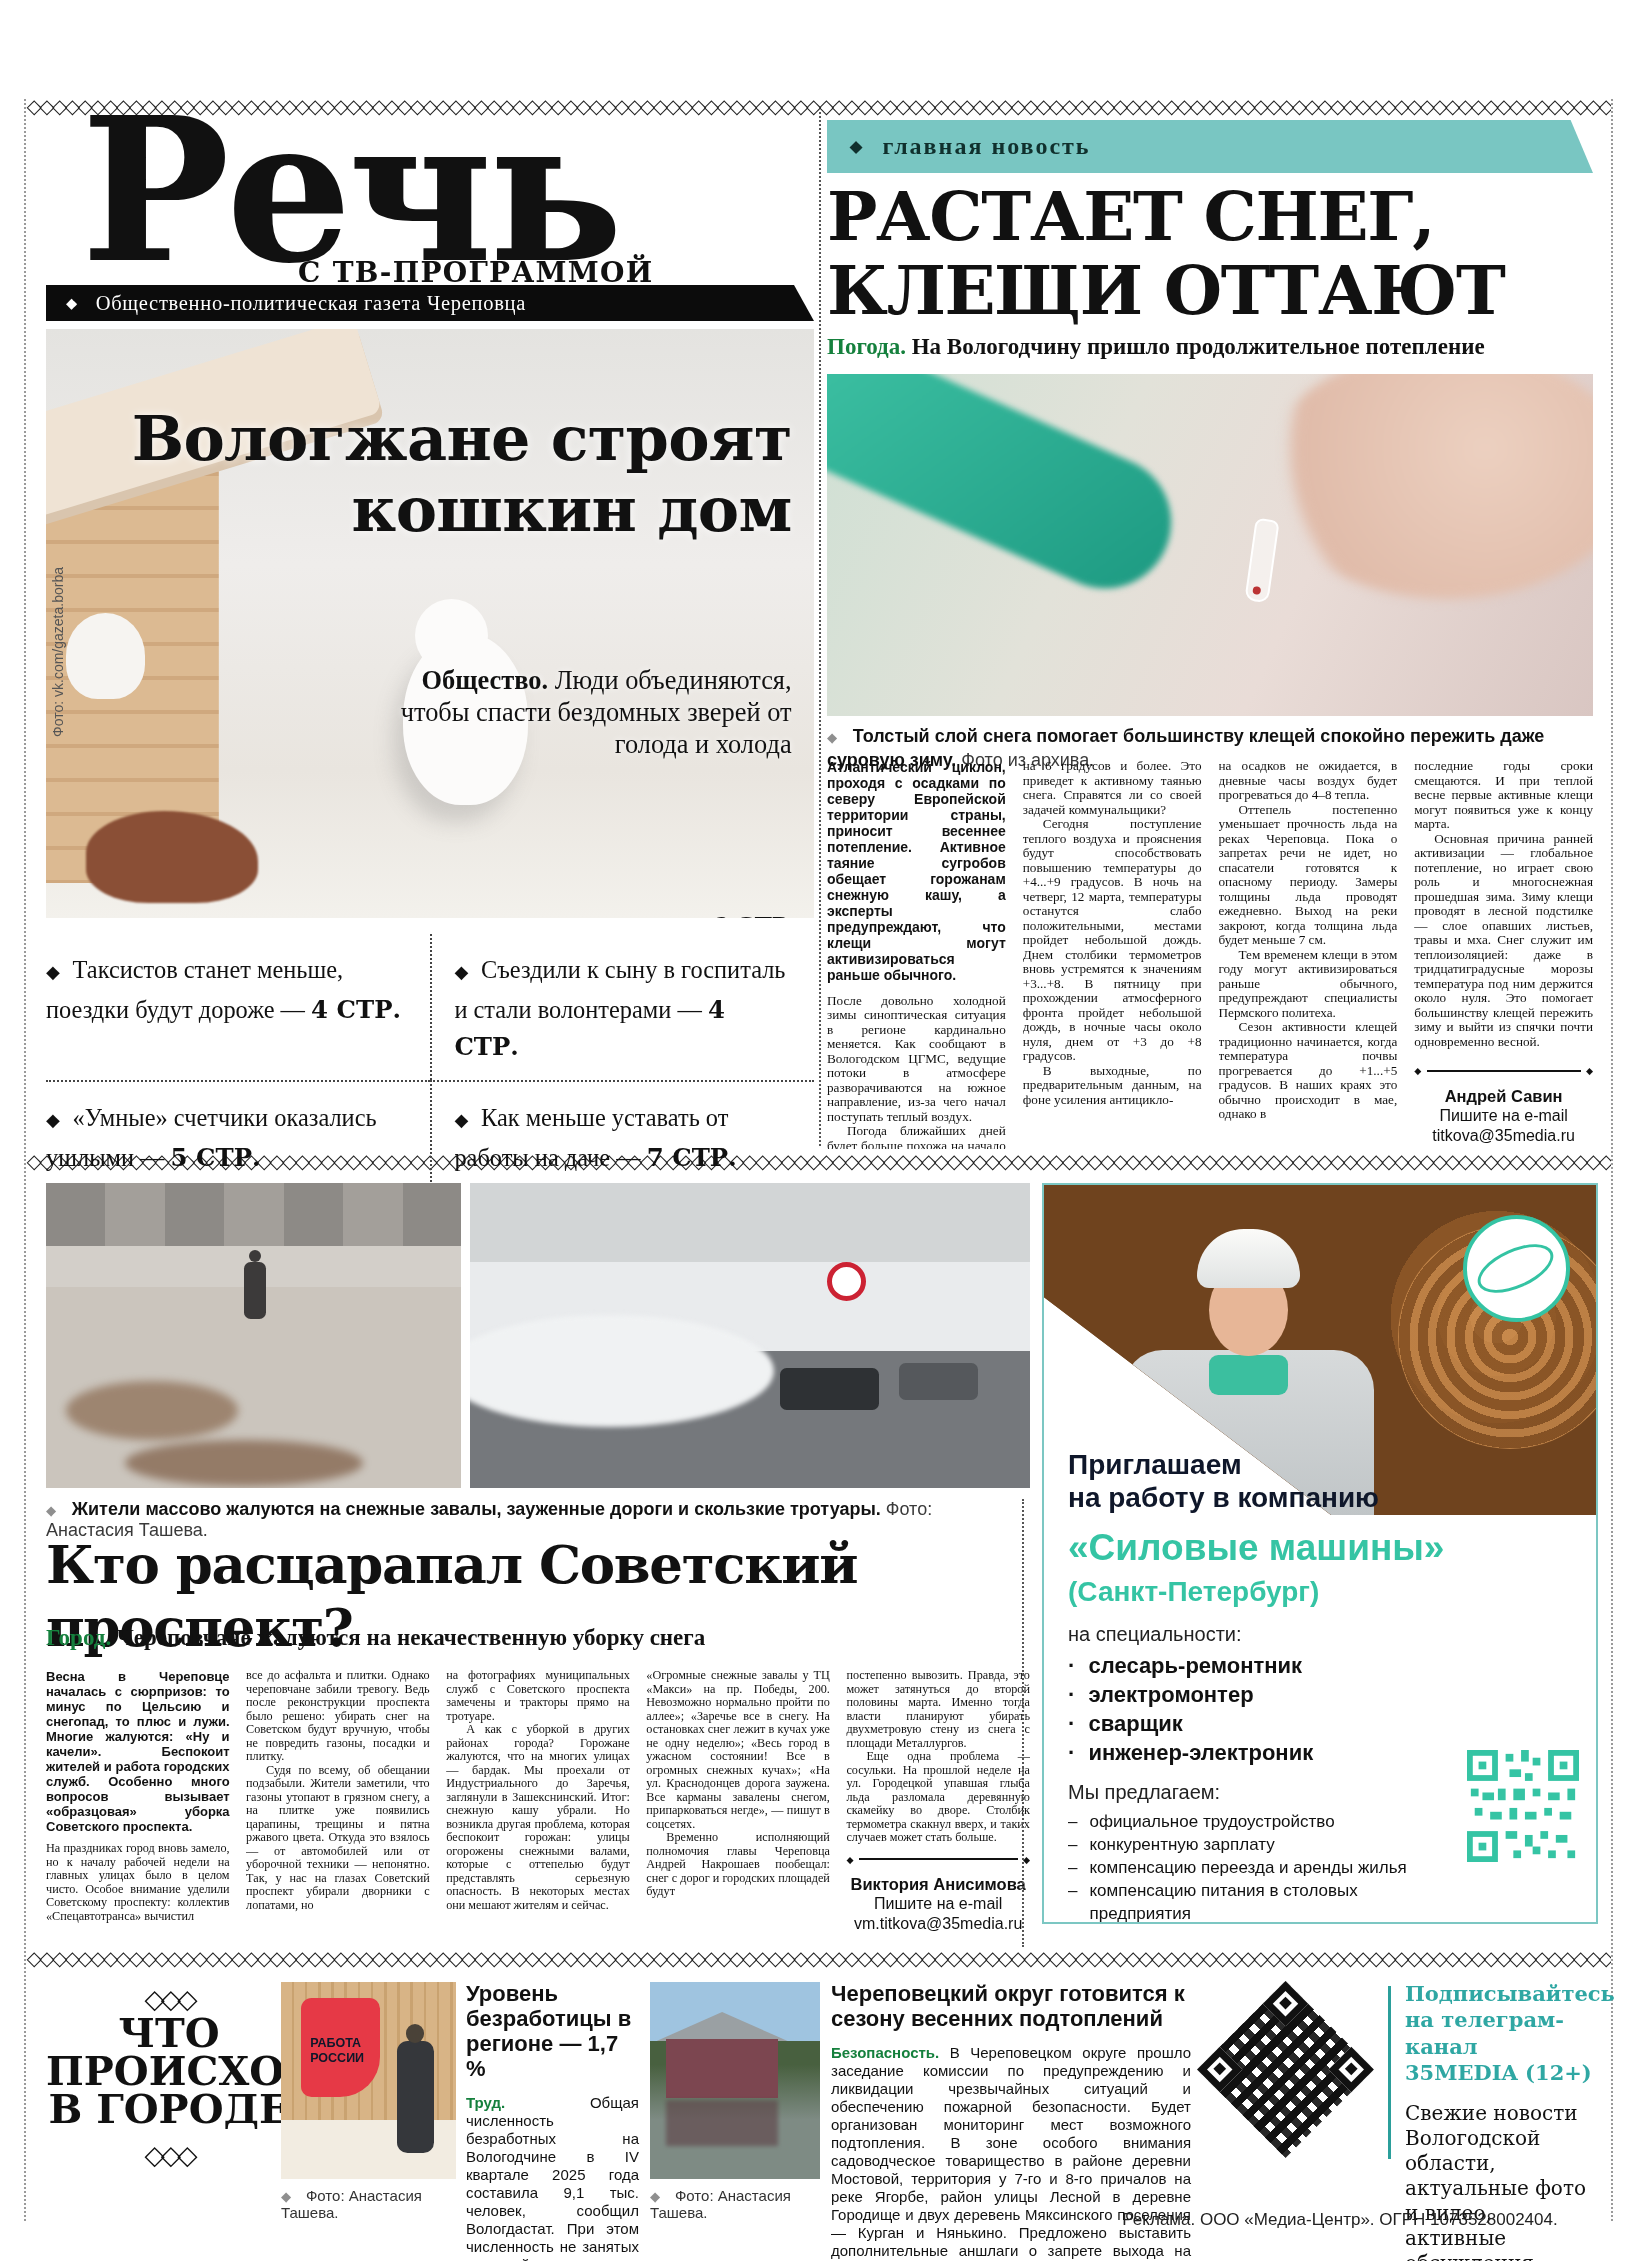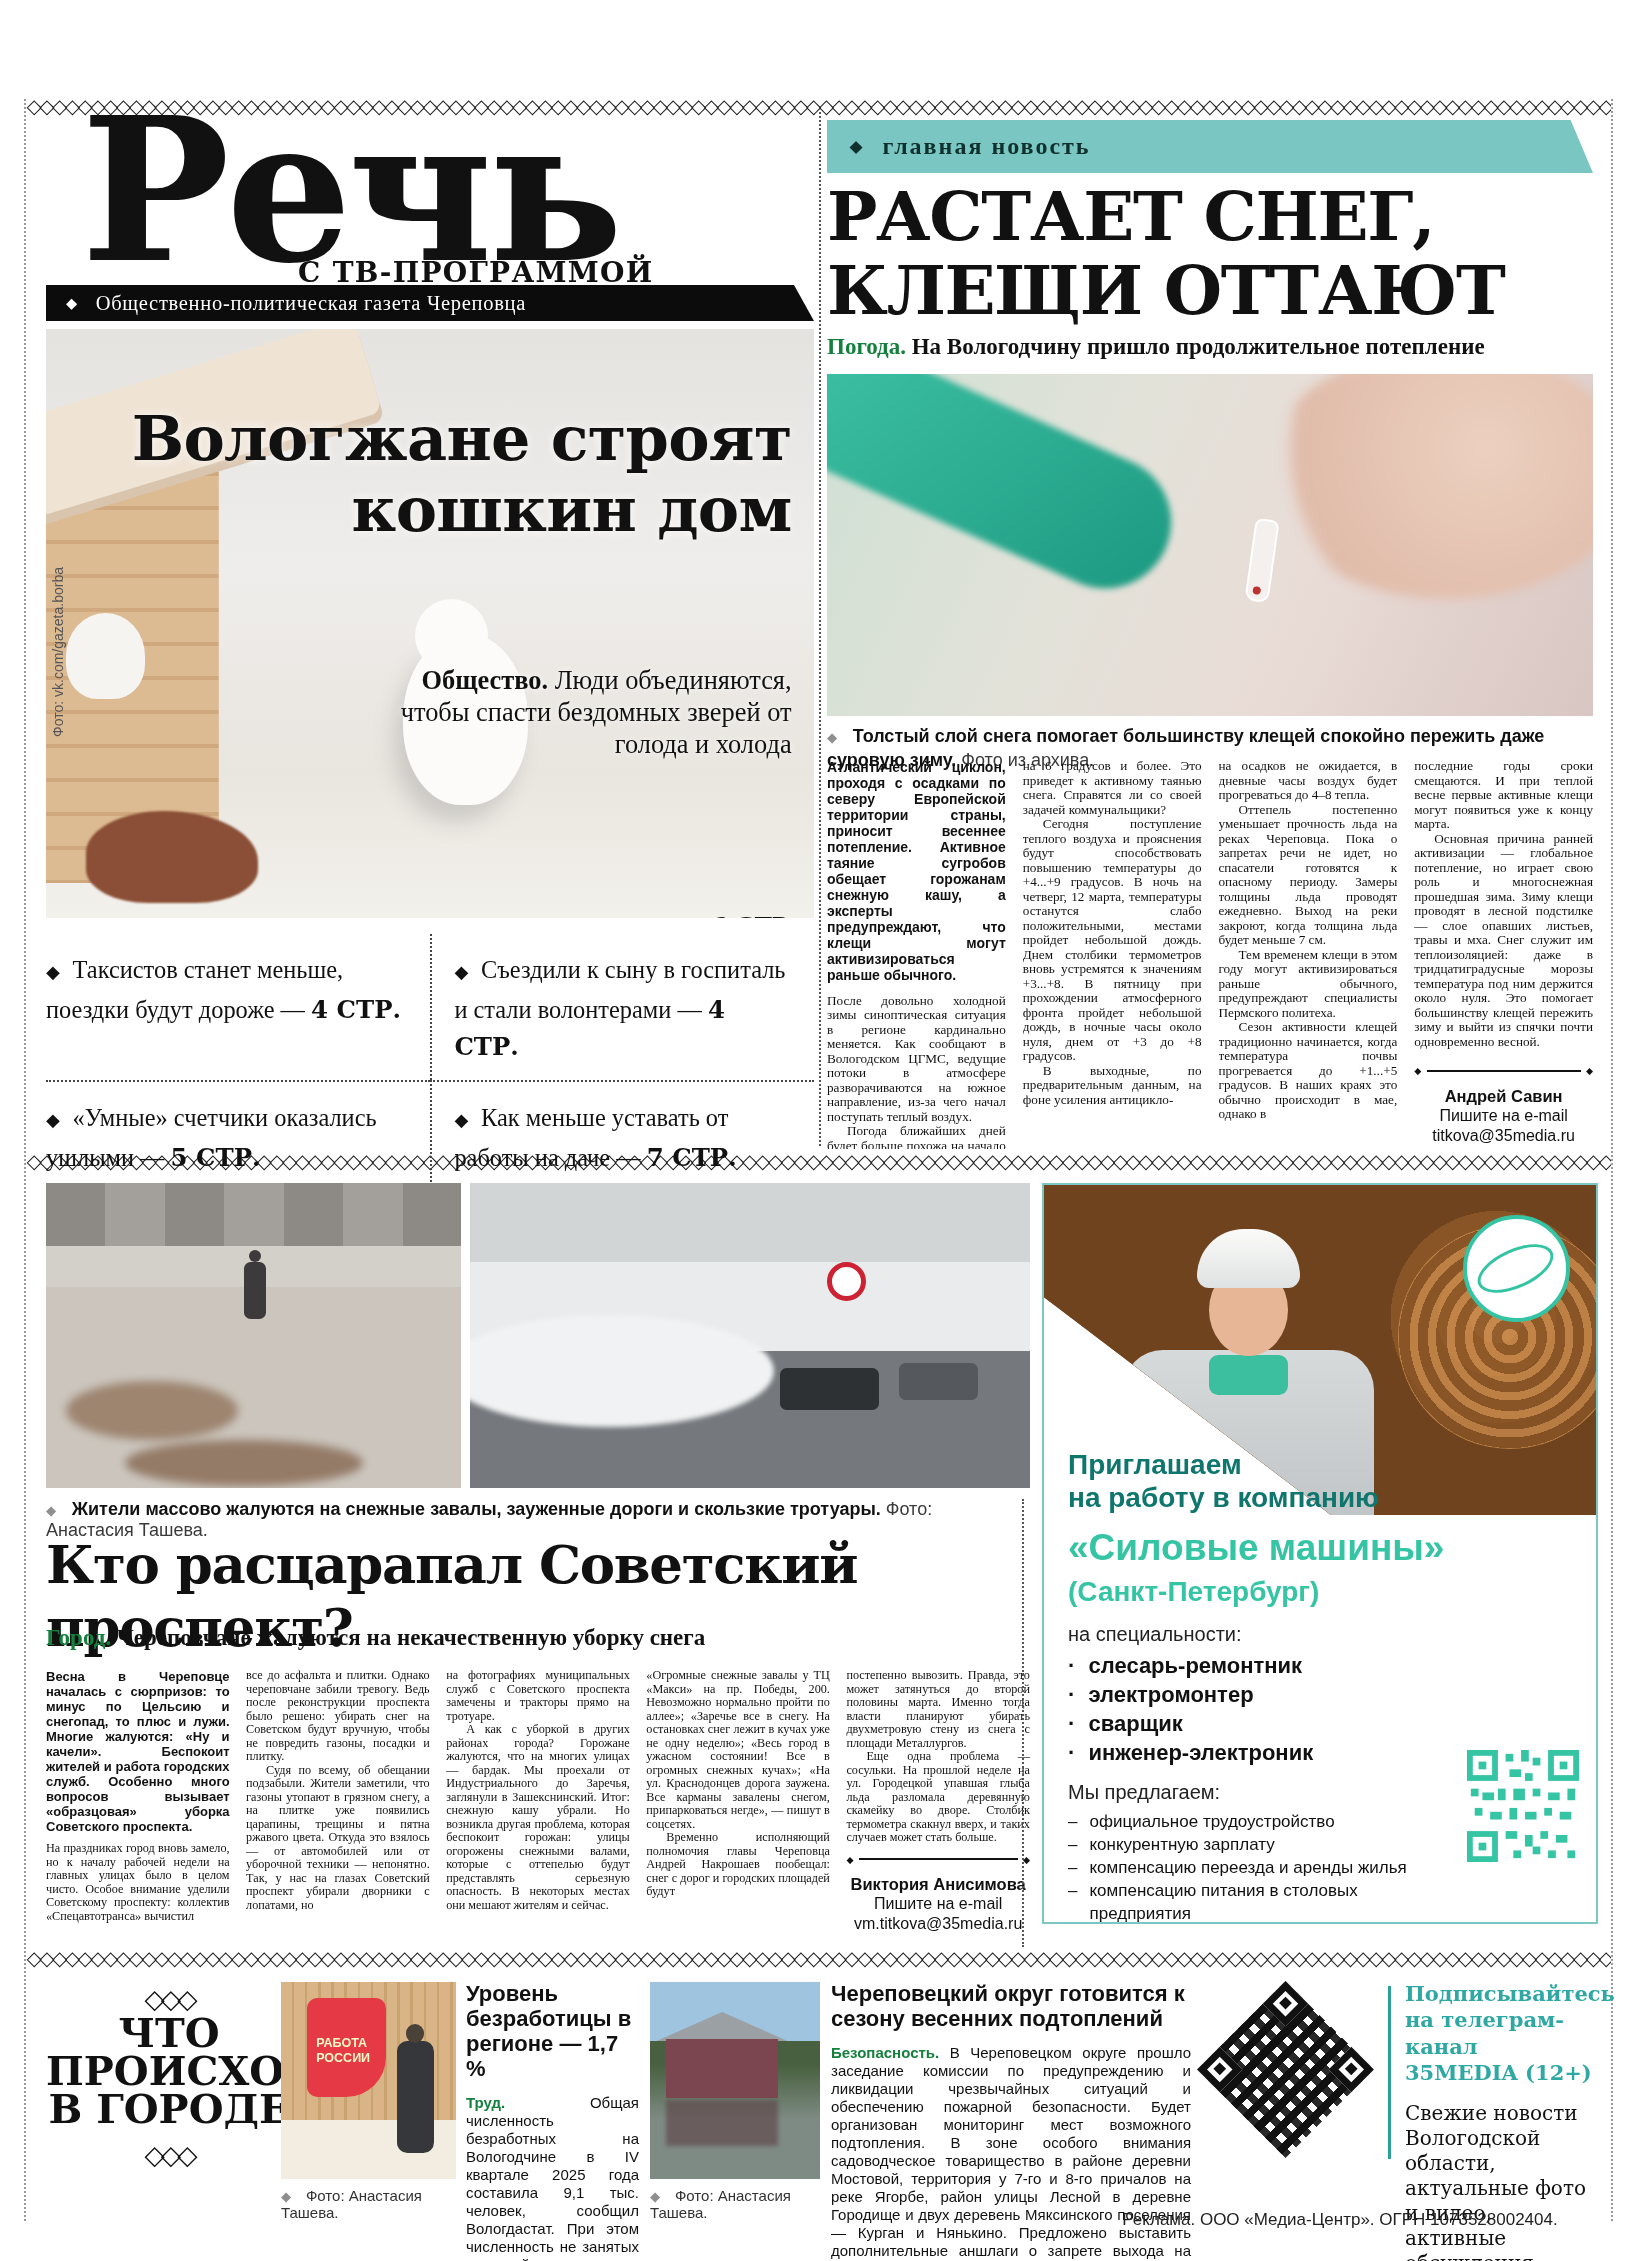--- a/index.html
+++ b/index.html
@@ -141,41 +141,41 @@
      background:linear-gradient(180deg,#d7dadb,#bfc4c6);}
   .ad-photo .collar{position:absolute;left:165px;top:170px;width:79px;height:40px;background:#3bbf9f;border-radius:9.2px;}
   .ad-photo .face{position:absolute;left:165px;top:79px;width:79px;height:92px;border-radius:50%;background:#e7b697;}
   .ad-photo .helmet{position:absolute;left:153px;top:44px;width:103px;height:59px;border-radius:51px 51px 13.2px 13.2px;
      background:linear-gradient(180deg,#fbfbf9,#dfe2e2);}
   .ad-logo{position:absolute;right:26.4px;top:30px;width:99px;height:99px;border-radius:50%;
      border:4px solid #34c3a3;background:#fff;}
   .ad-logo::after{content:"";position:absolute;left:8px;top:30px;width:75px;height:33px;border:3.3px solid #34c3a3;
      border-radius:50%;transform:rotate(-24deg);}
   .ad-body{position:absolute;left:24px;right:20px;top:263px;}
-  .ad-intro{color:#0f766e;font-weight:bold;font-size:28px;line-height:33px;}
+  .ad-intro{color:#0f172a;font-weight:bold;font-size:28px;line-height:33px;}
   .ad-company{color:#35c4a4;font-weight:bold;font-size:37px;line-height:41px;margin-top:13.2px;}
   .ad-city{color:#35c4a4;font-weight:bold;font-size:28px;line-height:32px;margin-top:8px;}
   .ad-lbl{font-size:20px;color:#222;margin-top:14.5px;}
   ul.ad-specs{list-style:none;margin:5.3px 0 0;padding:0;font-weight:bold;font-size:22px;line-height:29px;}
   ul.ad-specs li::before{content:"·";margin-right:13.2px;}
   ul.ad-offers{list-style:none;margin:5.3px 0 0;padding:0;font-size:17px;line-height:23px;max-width:383px;}
   ul.ad-offers li{display:flex;}  ul.ad-offers li::before{content:"–";margin-right:12px;}
   .ad-qr{position:absolute;right:17px;top:565px;width:112px;height:112px;}
 
   
   .sec-label{position:absolute;left:46px;top:1983px;width:246px;text-align:center;
      font-family:"DejaVu Serif",serif;font-weight:bold;}
   .sec-label .orn{font-size:26.4px;letter-spacing:-4px;font-weight:normal;}
   .sec-label .ln{font-size:40px;line-height:38px;}
   .sec-label .orn.bot{margin-top:10.6px;}
   .b-photo{position:absolute;top:1982px;height:197px;overflow:hidden;}
   .b-photo1{left:281px;width:175px;
      background:repeating-linear-gradient(90deg,#d8b486 0 10.6px,#c9a270 10.6px 13.2px);}
-  .b-photo1 .logo{position:absolute;left:26px;top:16px;width:79px;height:99px;background:#e63946;
-     border-radius:10.6px 10.6px 40px 10.6px;color:#fef9c3;font-family:"Liberation Sans",sans-serif;font-weight:bold;
+  .b-photo1 .logo{position:absolute;left:20px;top:16px;width:79px;height:99px;background:#e63946;
+     border-radius:10.6px 10.6px 40px 10.6px;color:#0f172a;font-family:"Liberation Sans",sans-serif;font-weight:bold;
      font-size:12.5px;line-height:14.5px;padding:38px 0 0 9.2px;box-sizing:border-box;}
   .b-photo1 .desk{position:absolute;left:0;bottom:0;width:100%;height:59px;background:#f2ece1;}
   .b-photo1 .p1{position:absolute;right:22.4px;top:59px;width:37px;height:112px;background:#35373b;border-radius:10.6px;}
   .b-photo1 .p1::before{content:"";position:absolute;left:9.2px;top:-17px;width:18.5px;height:18.5px;border-radius:50%;background:#4a4238;}
   .b-photo2{left:650px;width:170px;
      background:linear-gradient(180deg,#9fc4e0 0 30%,#48603f 30% 42%,#7e8b84 70% 100%);}
   .b-photo2 .house{position:absolute;left:16px;top:57px;width:112px;height:59px;background:#7c4650;}
   .b-photo2 .roof{position:absolute;left:6.6px;top:30px;width:131px;height:29px;background:#9aa0a3;
      clip-path:polygon(0 100%,50% 0,100% 100%);}
   .b-photo2 .refl{position:absolute;left:16px;top:118px;width:112px;height:46px;background:#5d4046;opacity:.6;filter:blur(2px);}

